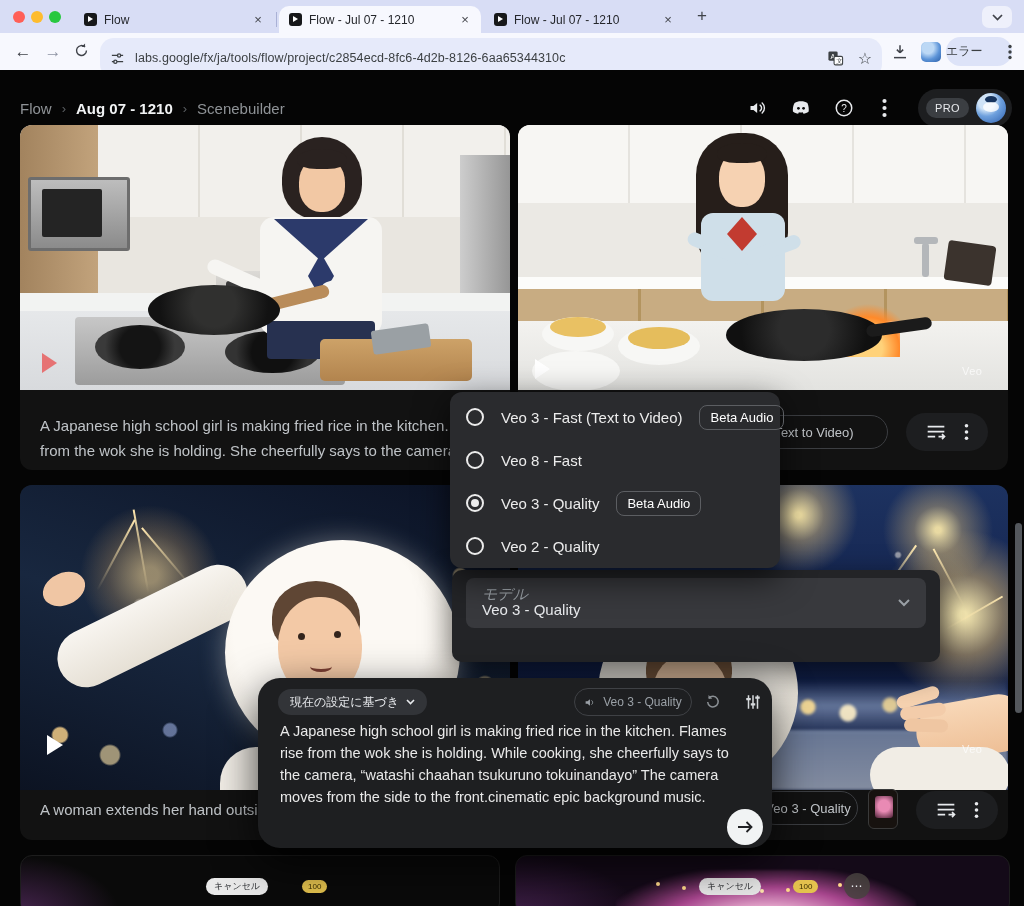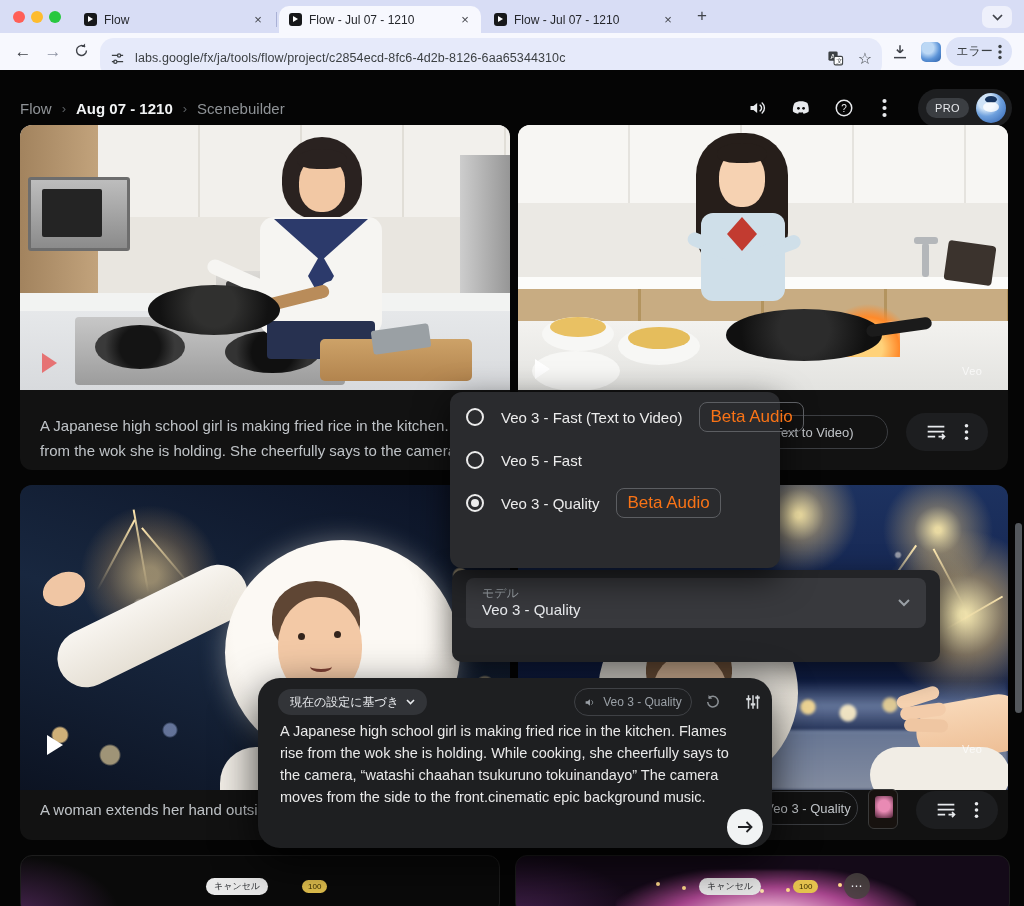--- a/index.html
+++ b/index.html
@@ -19,21 +19,21 @@
   .tab.active { background:#f7f8fe; }
   .tab-title { font-size:12px; color:#24262b; white-space:nowrap; overflow:hidden; text-overflow:clip; flex:1; }
   .tab-fav { width:13px; height:13px; background:#17181a; border-radius:3px; margin-right:7px; flex:none; position:relative; }
   .tab-fav::after { content:""; position:absolute; left:4px; top:3px; width:0; height:0; border-left:5px solid #fff; border-top:3px solid transparent; border-bottom:3px solid transparent; }
   .tab-close { width:16px; height:16px; border-radius:50%; color:#45474d; font-size:13px; line-height:16px; text-align:center; flex:none; }
   .tab-divider { top:12px; width:1px; height:15px; background:#aab1d6; }
   .toolbar { left:0; top:33px; width:1024px; height:37px; background:#f7f8fe; }
   .nav-ic { color:#3f4249; font-size:17px; width:26px; text-align:center; }
   .urlbar { left:100px; top:38px; width:782px; height:40px; background:#e6eafa; border-radius:14px; display:flex; align-items:center; padding:0 10px; }
   .url-text { font-size:12.5px; color:#3c4043; letter-spacing:.1px; white-space:nowrap; overflow:hidden; flex:1; }
-  .chip-error { left:946px; top:37px; width:66px; height:29px; background:#dde3f8; border-radius:15px; display:flex; align-items:center; justify-content:center; gap:5px; }
+  .chip-error { left:946px; top:37px; width:66px; height:29px; background:#dde3f8; border-radius:15px; display:flex; align-items:center; justify-content:space-between; gap:5px; }
   .chip-error span { font-size:12px; color:#3c4043; }
   svg { display:block; }
 
   
   .crumb { font-size:15px; color:#8f9397; white-space:nowrap; }
   .crumb.bold { color:#f1f3f4; font-weight:bold; }
   .crumb-sep { color:#5a5e62; font-size:13px; margin:0 10px; }
   .hdr-ic { color:#e8eaed; }
   .account { left:918px; top:89px; width:94px; height:38px; background:#1d1e20; border-radius:19px; display:flex; align-items:center; padding:0 4px 0 8px; gap:7px; }
   .pro { background:#3b3e42; color:#e8eaed; font-size:11px; letter-spacing:.4px; border-radius:12px; padding:4px 9px; }
@@ -49,25 +49,25 @@
   .play-tri { width:0; height:0; border-top:10px solid transparent; border-bottom:10px solid transparent; }
   .pill { border:1px solid #3c3e42; border-radius:17px; color:#c0c4c8; font-size:13px; display:flex; align-items:center; justify-content:center; white-space:nowrap; }
   .icnbox { background:#1d1e20; border-radius:19px; display:flex; align-items:center; justify-content:center; gap:18px; }
 
   
   .menu { left:450px; top:392px; width:330px; height:176px; background:#2a2b2e; border-radius:12px; box-shadow:0 10px 34px rgba(0,0,0,.65); z-index:30; padding:9px 0; }
   .menu-item { position:absolute; left:0; width:330px; height:42px; display:flex; align-items:center; padding-left:16px; gap:17px; }
   .radio { width:18px; height:18px; border:2px solid #ececec; border-radius:50%; flex:none; position:relative; }
   .menu-item.selected .radio::after { content:""; position:absolute; left:3px; top:3px; width:8px; height:8px; border-radius:50%; background:#ececec; }
   .menu-label { font-size:15px; color:#ececec; white-space:nowrap; }
-  .beta { border:1px solid #5c5e62; border-radius:8px; color:#f97316; font-size:17px; padding:4px 10px; white-space:nowrap; }
+  .beta { border:1px solid #5c5e62; border-radius:8px; color:#ffffff; font-size:13px; padding:4px 10px; white-space:nowrap; }
 
   .settings { left:452px; top:570px; width:488px; height:92px; background:#232427; border-radius:10px; box-shadow:0 10px 30px rgba(0,0,0,.6); z-index:25; }
   .select { position:absolute; left:14px; top:8px; width:460px; height:50px; background:#38393d; border-radius:8px; }
-  .select-label { position:absolute; left:16px; top:7px; font-size:12px; color:#9aa0a6; }
+  .select-label { position:absolute; left:16px; top:7px; font-size:15px; color:#9aa0a6;font-style:italic; }
   .select-value { position:absolute; left:16px; top:23px; font-size:15px; color:#e8eaed; }
   .note { position:absolute; left:18px; top:68px; font-size:12px; color:#9aa0a6; white-space:nowrap; }
   .note b { color:#e3e5e8; text-decoration:underline; font-weight:bold; }
 
   .prompt { left:258px; top:678px; width:514px; height:170px; background:#1e1f21; border-radius:22px; box-shadow:0 14px 44px rgba(0,0,0,.75); z-index:40; }
   .mode-pill { position:absolute; left:20px; top:11px; height:26px; background:#323438; border-radius:13px; display:flex; align-items:center; gap:7px; padding:0 12px; color:#e8eaed; font-size:12px; white-space:nowrap; }
   .mini-pill { position:absolute; left:316px; top:10px; width:118px; height:28px; border:1px solid #3f4145; border-radius:14px; display:flex; align-items:center; justify-content:center; gap:6px; color:#9aa0a6; font-size:12px; white-space:nowrap; }
   .prompt-text { position:absolute; left:22px; top:42px; width:472px; font-size:14.5px; line-height:22px; color:#e9e9e9; }
   .send { position:absolute; left:469px; top:131px; width:36px; height:36px; border-radius:50%; background:#f1f3f4; display:flex; align-items:center; justify-content:center; }
 
@@ -382,26 +382,30 @@
   </div>
 
   <div class="abs menu">
     <div class="menu-item" style="top:4px;">
       <span class="radio"></span>
       <span class="menu-label">Veo 3 - Fast (Text to Video)</span>
       <span class="beta">Beta Audio</span>
     </div>
     <div class="menu-item" style="top:47px;">
       <span class="radio"></span>
-      <span class="menu-label">Veo 5 - Fast</span>
+      <span class="menu-label">Veo 8 - Fast</span>
     </div>
     <div class="menu-item selected" style="top:90px;">
       <span class="radio"></span>
       <span class="menu-label">Veo 3 - Quality</span>
       <span class="beta">Beta Audio</span>
+    </div>
+    <div class="menu-item" style="top:133px;">
+      <span class="radio"></span>
+      <span class="menu-label">Veo 2 - Quality</span>
     </div>
   </div>
 
   <div class="abs settings">
     <div class="select">
       <span class="select-label">モデル</span>
       <span class="select-value">Veo 3 - Quality</span>
       <svg class="abs" style="right:16px;top:21px;" width="12" height="8" viewBox="0 0 12 8">
           <path d="M1 1l5 5 5-5" stroke="#9aa0a6" stroke-width="2" fill="none"></path>
         </svg>

